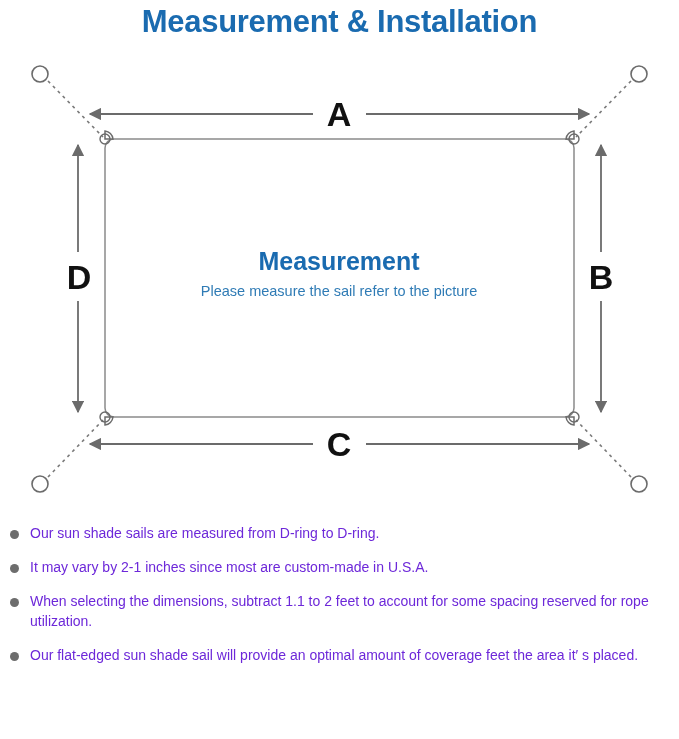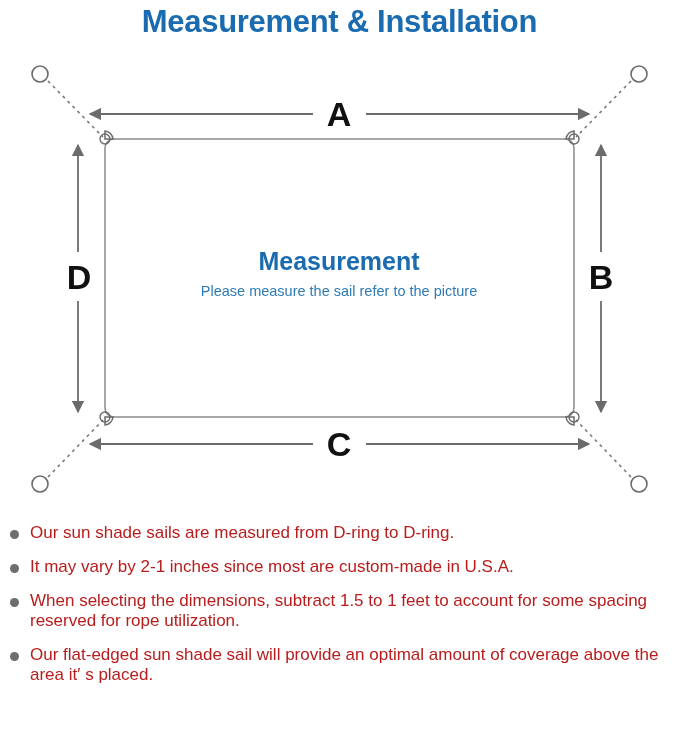--- a/index.html
+++ b/index.html
@@ -77,23 +77,23 @@
     flex: 0 0 auto;
     width: 9px;
     height: 9px;
     border-radius: 50%;
     background: #6d6d6d;
     margin-top: 7px;
     margin-right: 11px;
   }
   .note-text {
     flex: 1 1 auto;
-    font-size: 17px;
+    font-size: 14px;
     line-height: 20px;
-    color: #b91c1c;
+    color: #6d28d9;
     font-family: "Liberation Sans", sans-serif;
   }
 </style>
 </head>
 <body>
 
 <div id="page-title">Measurement &amp; Installation</div>
 
 <div id="diagram-wrap">
   <svg id="diagram-svg" width="679" height="470" viewBox="0 0 679 470" xmlns="http://www.w3.org/2000/svg">
@@ -171,19 +171,19 @@
   <div class="note-row">
     <span class="note-bullet"></span>
     <span class="note-text">Our sun shade sails are measured from D-ring to D-ring.</span>
   </div>
   <div class="note-row">
     <span class="note-bullet"></span>
     <span class="note-text">It may vary by 2-1 inches since most are custom-made in U.S.A.</span>
   </div>
   <div class="note-row">
     <span class="note-bullet"></span>
-    <span class="note-text">When selecting the dimensions, subtract 1.5 to 1 feet to account for some spacing reserved for rope utilization.</span>
+    <span class="note-text">When selecting the dimensions, subtract 1.1 to 2 feet to account for some spacing reserved for rope utilization.</span>
   </div>
   <div class="note-row">
     <span class="note-bullet"></span>
-    <span class="note-text">Our flat-edged sun shade sail will provide an optimal amount of coverage above the area it′ s placed.</span>
+    <span class="note-text">Our flat-edged sun shade sail will provide an optimal amount of coverage feet the area it′ s placed.</span>
   </div>
 </div>
 
 </body></html>

